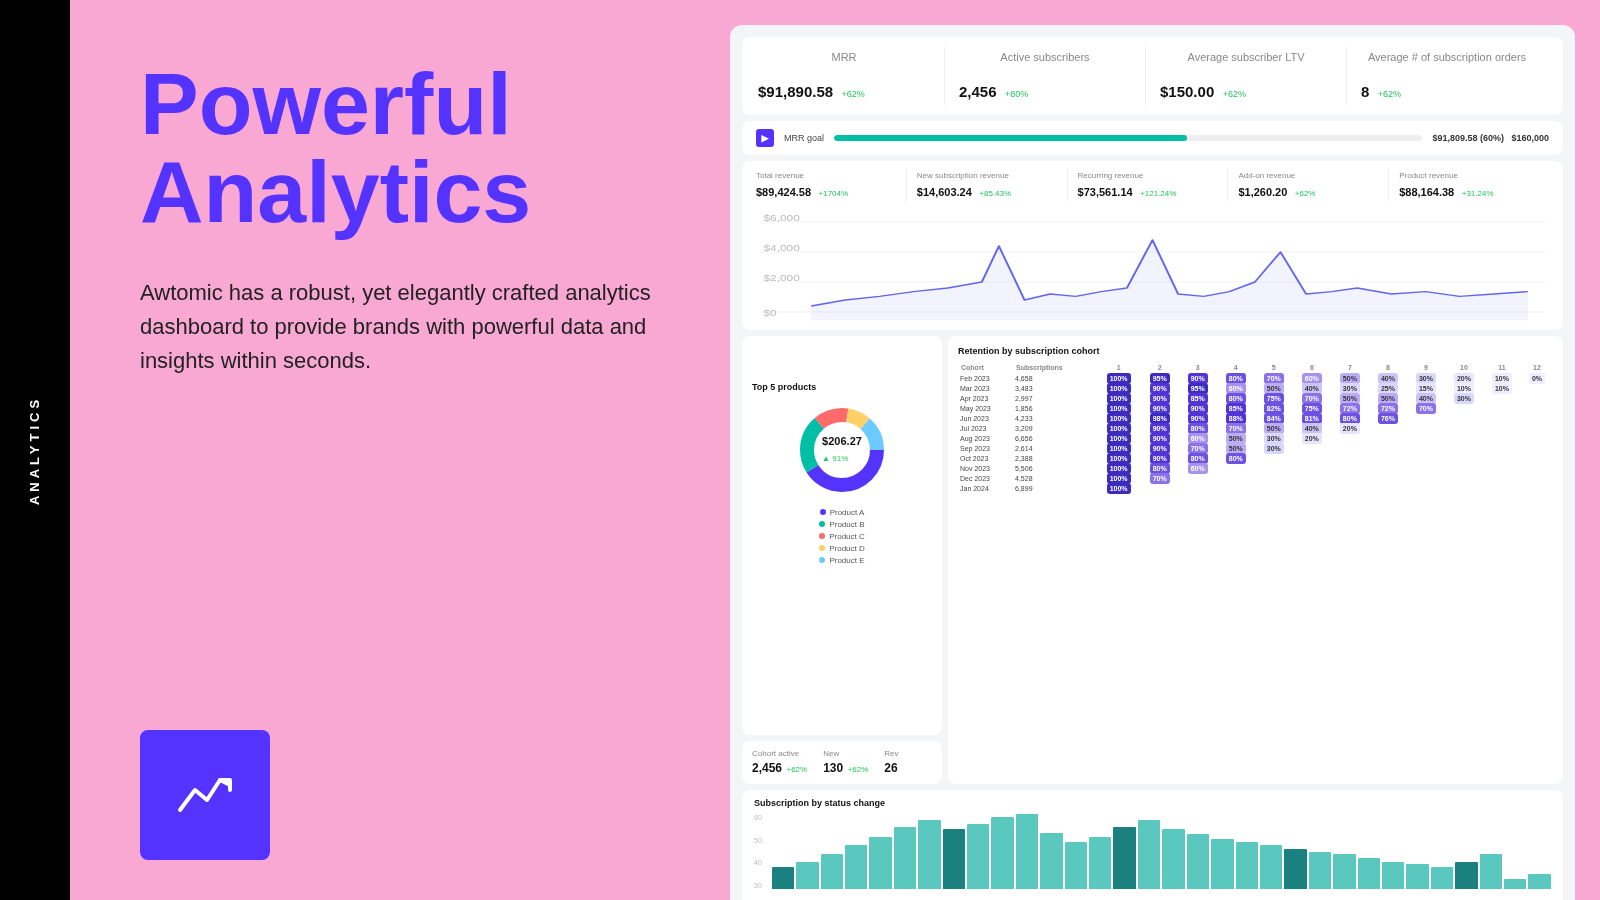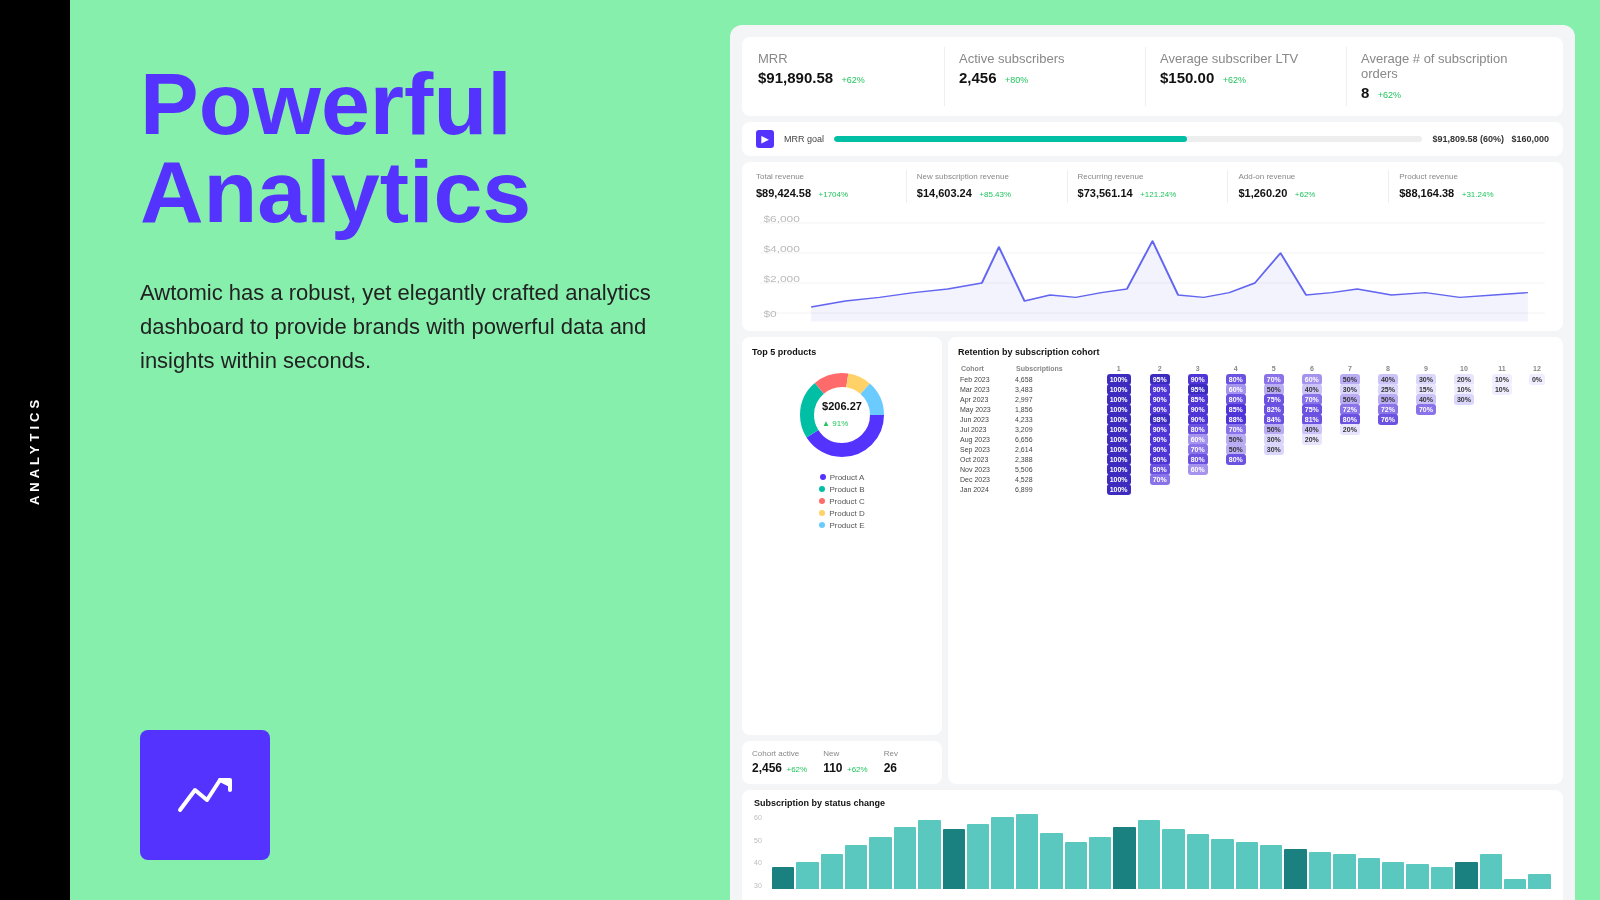--- a/index.html
+++ b/index.html
@@ -27,21 +27,21 @@
       font-weight: 700;
       letter-spacing: 4px;
       text-transform: uppercase;
       transform: rotate(-90deg);
       white-space: nowrap;
     }
 
     
     .main-content {
       flex: 1;
-      background: #86efac;
+      background: #f9a8d4;
       display: flex;
       position: relative;
       overflow: hidden;
     }
 
     
     .left-panel {
       width: 660px;
       padding: 60px 60px 40px 70px;
       display: flex;
@@ -108,23 +108,24 @@
       gap: 0;
     }
     .stat-item {
       flex: 1;
       border-right: 1px solid #eee;
       padding: 4px 14px;
     }
     .stat-item:first-child { padding-left: 0; }
     .stat-item:last-child { border-right: none; }
     .stat-label {
-      font-size: 13px;
+      font-size: 11px;
       color: #888;
-      margin-bottom: 3px;
+      margin-bottom: 20px;
+      text-align: center;
     }
     .stat-value {
       font-size: 15px;
       font-weight: 700;
       color: #111;
     }
     .stat-change {
       font-size: 9px;
       color: #22c55e;
       margin-left: 4px;
@@ -243,20 +244,21 @@
       background: #fff;
       border-radius: 8px;
       padding: 10px;
       flex: 1;
     }
     .card-title {
       font-size: 9px;
       font-weight: 700;
       color: #111;
       margin-bottom: 8px;
+      margin-top: 36px;
     }
 
     
     .donut-container {
       display: flex;
       align-items: center;
       justify-content: center;
       position: relative;
       margin: 6px 0;
     }
@@ -542,21 +544,21 @@
           </div>
           <div class="stats-bottom">
             <div class="stats-bottom-row">
               <div class="sb-item">
                 <div class="sb-label">Cohort active</div>
                 <span class="sb-value">2,456</span>
                 <span class="sb-change">+62%</span>
               </div>
               <div class="sb-item">
                 <div class="sb-label">New</div>
-                <span class="sb-value">110</span>
+                <span class="sb-value">130</span>
                 <span class="sb-change">+62%</span>
               </div>
               <div class="sb-item">
                 <div class="sb-label">Rev</div>
                 <span class="sb-value">26</span>
               </div>
             </div>
           </div>
         </div>
 

